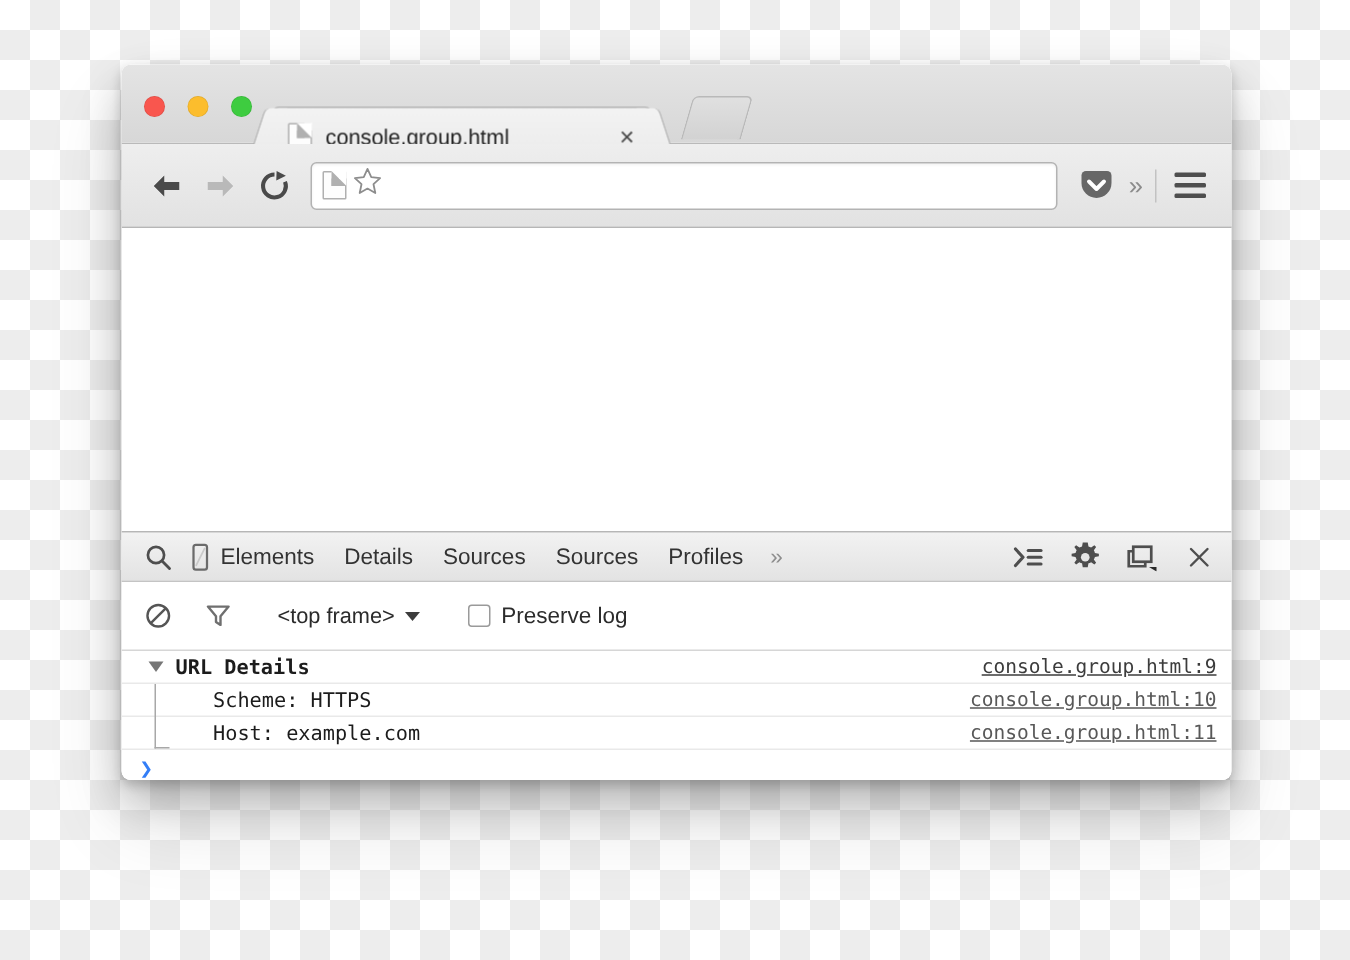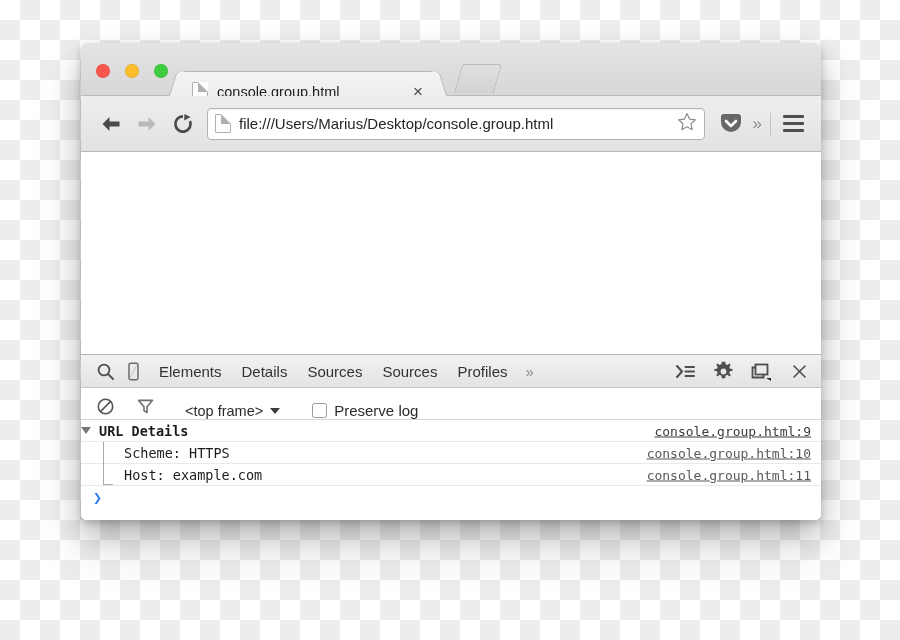--- a/index.html
+++ b/index.html
@@ -198,36 +198,36 @@
     display: flex;
     align-items: center;
     padding: 0 8px 0 10px;
     box-sizing: border-box;
   }
   .dt-icon {
     width: 28px; height: 26px;
     display: flex; align-items: center; justify-content: center;
     flex: 0 0 auto;
   }
-  .dt-tabs { display: flex; align-items: center; margin-left: 12px; gap: 20px; }
+  .dt-tabs { display: flex; align-items: center; gap: 20px; }
   .dt-tab {
     font-size: 15px;
     color: #333333;
     white-space: nowrap;
   }
   .dt-overflow { font-size: 15px; color: #8d8d8d; margin-left: 18px; }
   .dt-spacer { flex: 1; }
   .dt-right { display: flex; align-items: center; gap: 10px; }
 
   .dt-filterbar {
-    height: 32px;
+    height: 46px;
     background: #ffffff;
     border-bottom: 1px solid #d6d6d6;
     display: flex;
-    align-items: flex-end;
+    align-items: center;
     padding: 0 10px;
     box-sizing: border-box;
     gap: 12px;
   }
   .frame-select {
     display: flex; align-items: center; gap: 7px;
     margin-left: 14px;
     font-size: 14.5px;
     color: #2b2b2b;
   }
@@ -256,21 +256,21 @@
     height: 109px;
     background: #ffffff;
     font-family: "DejaVu Sans Mono", monospace;
   }
   .console-row {
     position: relative;
     height: 22px;
     border-bottom: 1px solid #e9e9e9;
     display: flex;
     align-items: center;
-    padding-left: 0;
+    padding-left: 18px;
     box-sizing: border-box;
   }
   .group-arrow {
     width: 0; height: 0;
     border-left: 5.5px solid transparent;
     border-right: 5.5px solid transparent;
     border-top: 7px solid #767676;
     margin-right: 8px;
     flex: 0 0 auto;
   }
@@ -353,21 +353,20 @@
 
     <div class="navbtn">
       <svg width="22" height="22" viewBox="0 0 22 22">
         <path d="M11 3.4 a7.6 7.6 0 1 0 7.0 4.7" stroke="#4a4a4a" stroke-width="2.7" fill="none" stroke-linecap="butt"></path>
         <path d="M12.4 1 L18.6 4.1 L12.2 7.4 Z" fill="#4a4a4a"></path>
       </svg>
     </div>
 
     <div class="urlbar">
       <span class="page-glyph"></span>
-      <span class="url-text" title="file:///Users/Marius/Desktop/console.group.html">file:///Users/Marius/Desktop/console.group.html</span>
       <span class="star-icon">
         <svg width="20" height="20" viewBox="0 0 20 20">
           <path d="M10 1.6 L12.5 7.1 L18.4 7.8 L14 11.8 L15.2 17.7 L10 14.7 L4.8 17.7 L6 11.8 L1.6 7.8 L7.5 7.1 Z" fill="none" stroke="#8d8d8d" stroke-width="1.2" stroke-linejoin="round"></path>
         </svg>
       </span>
     </div>
 
     <div class="pocket-icon">
       <svg width="26" height="26" viewBox="0 0 26 26">
         <path d="M3 6 a3 3 0 0 1 3-3 h14 a3 3 0 0 1 3 3 v5 a10 10 0 0 1 -20 0 Z" fill="#676767"></path>

